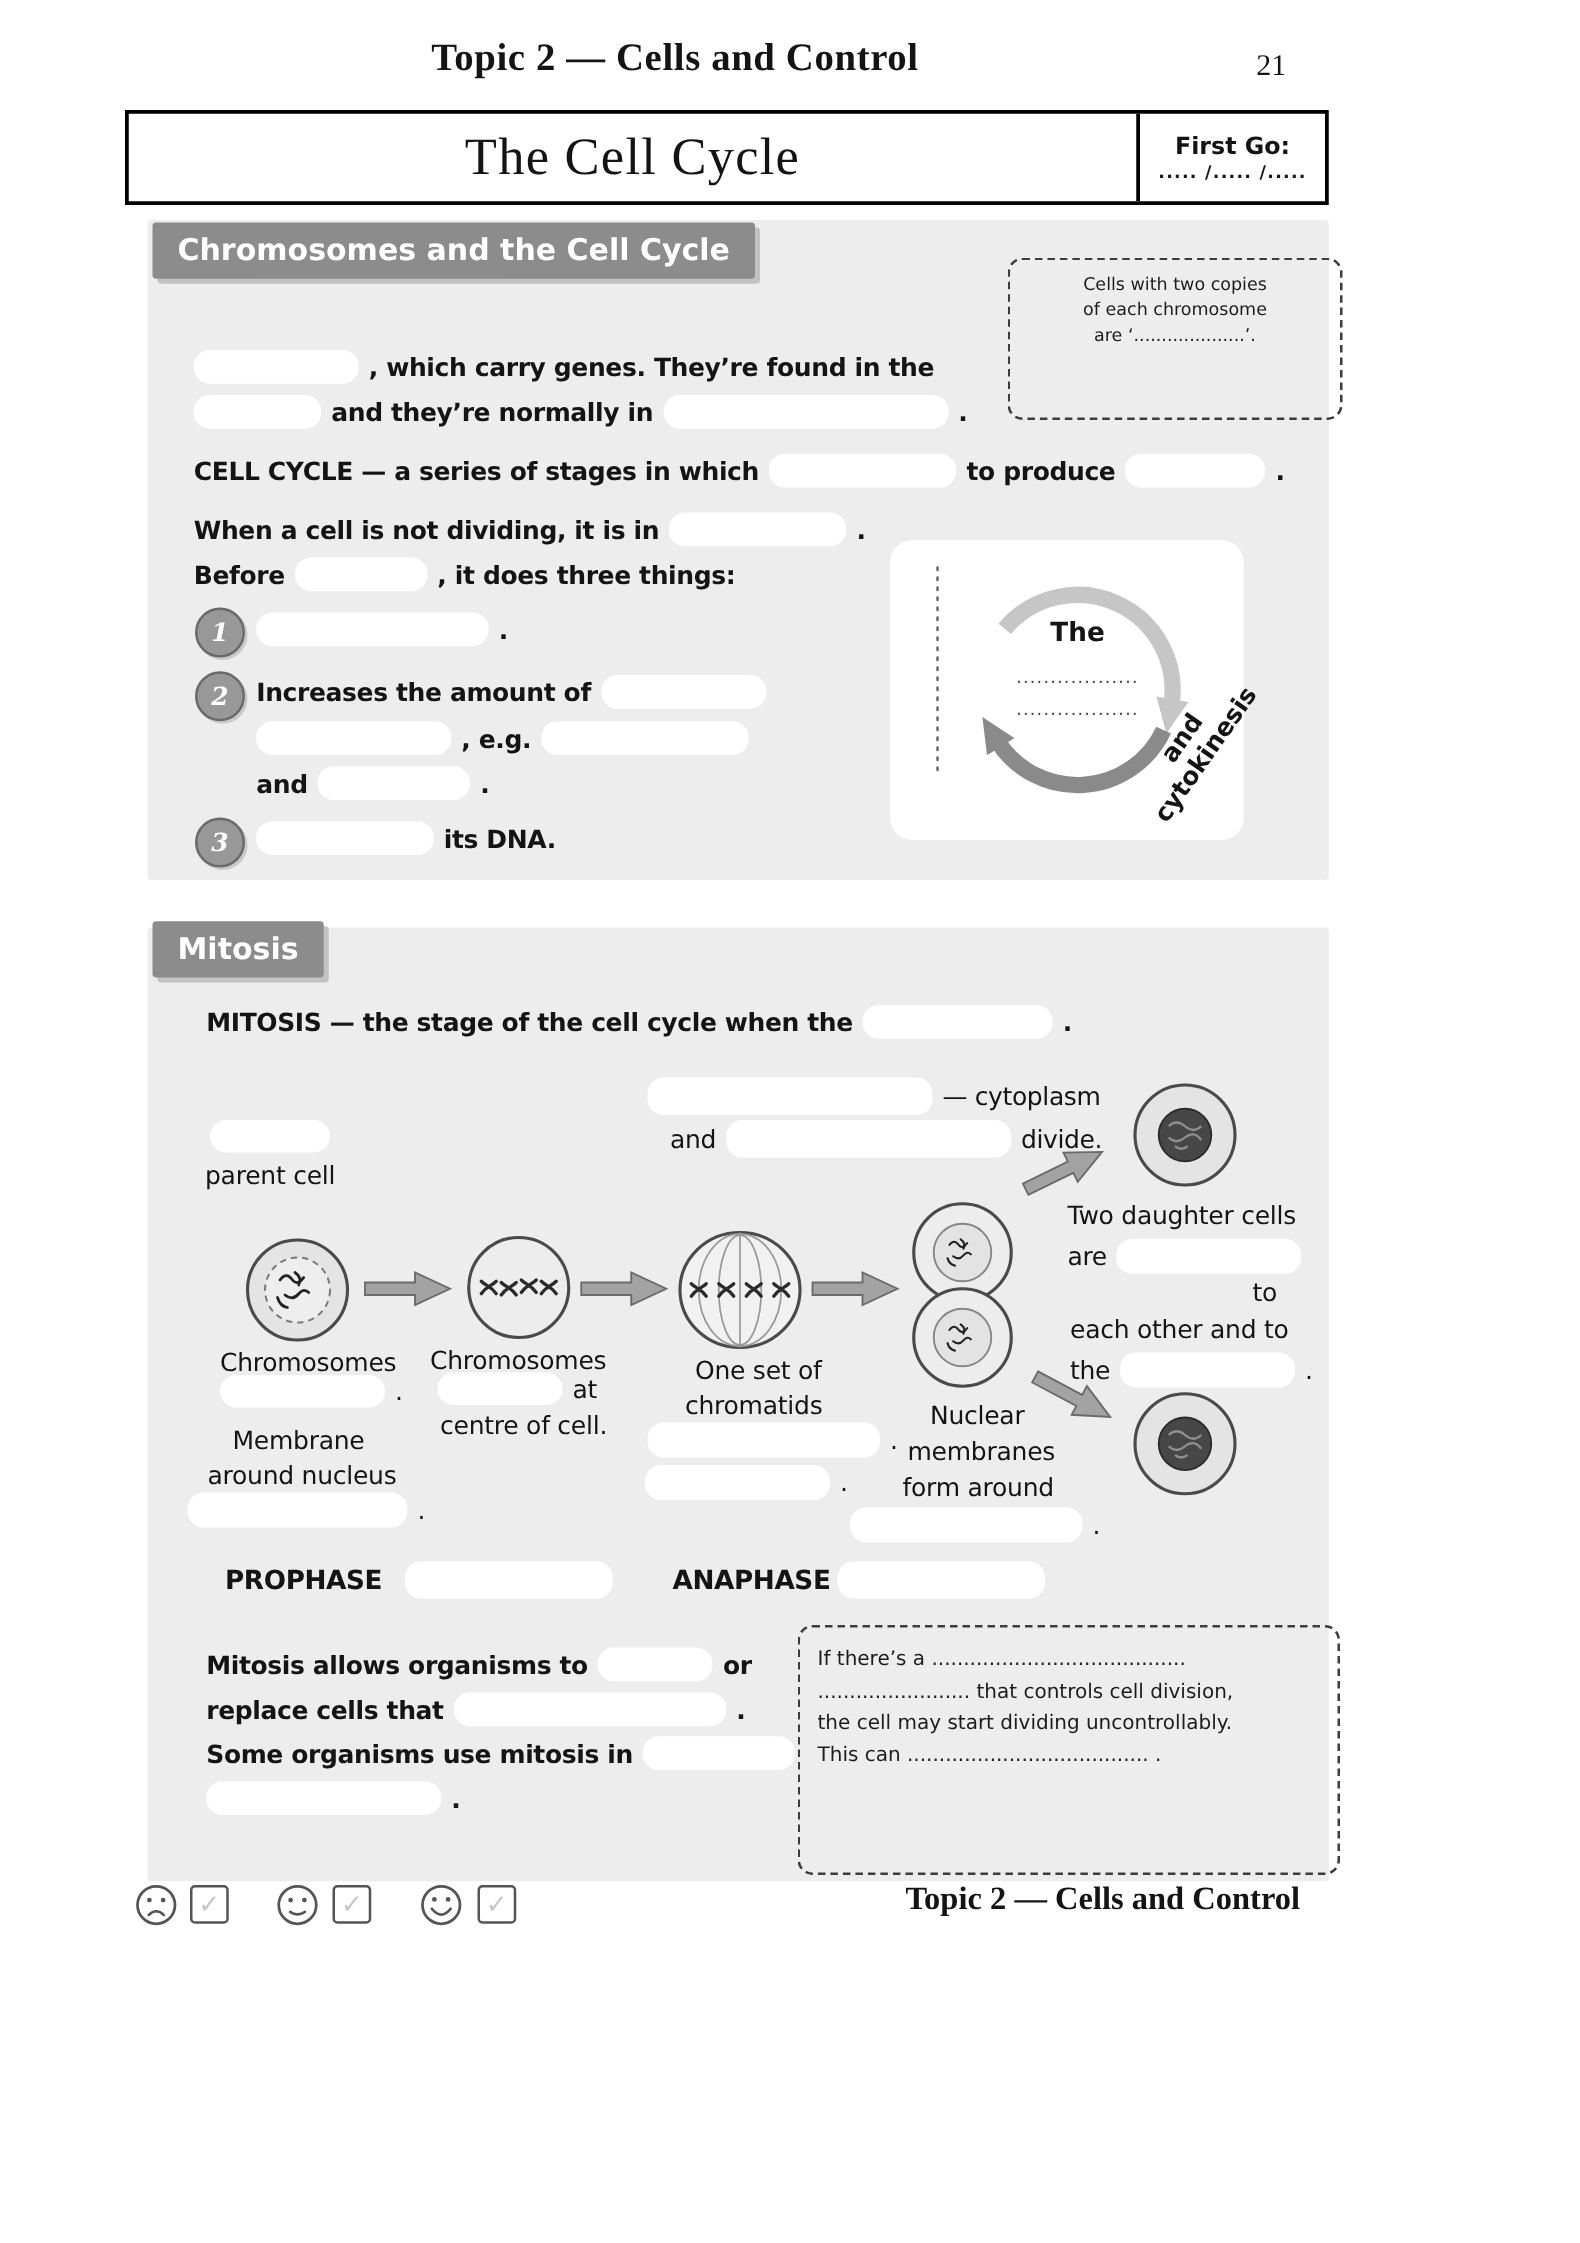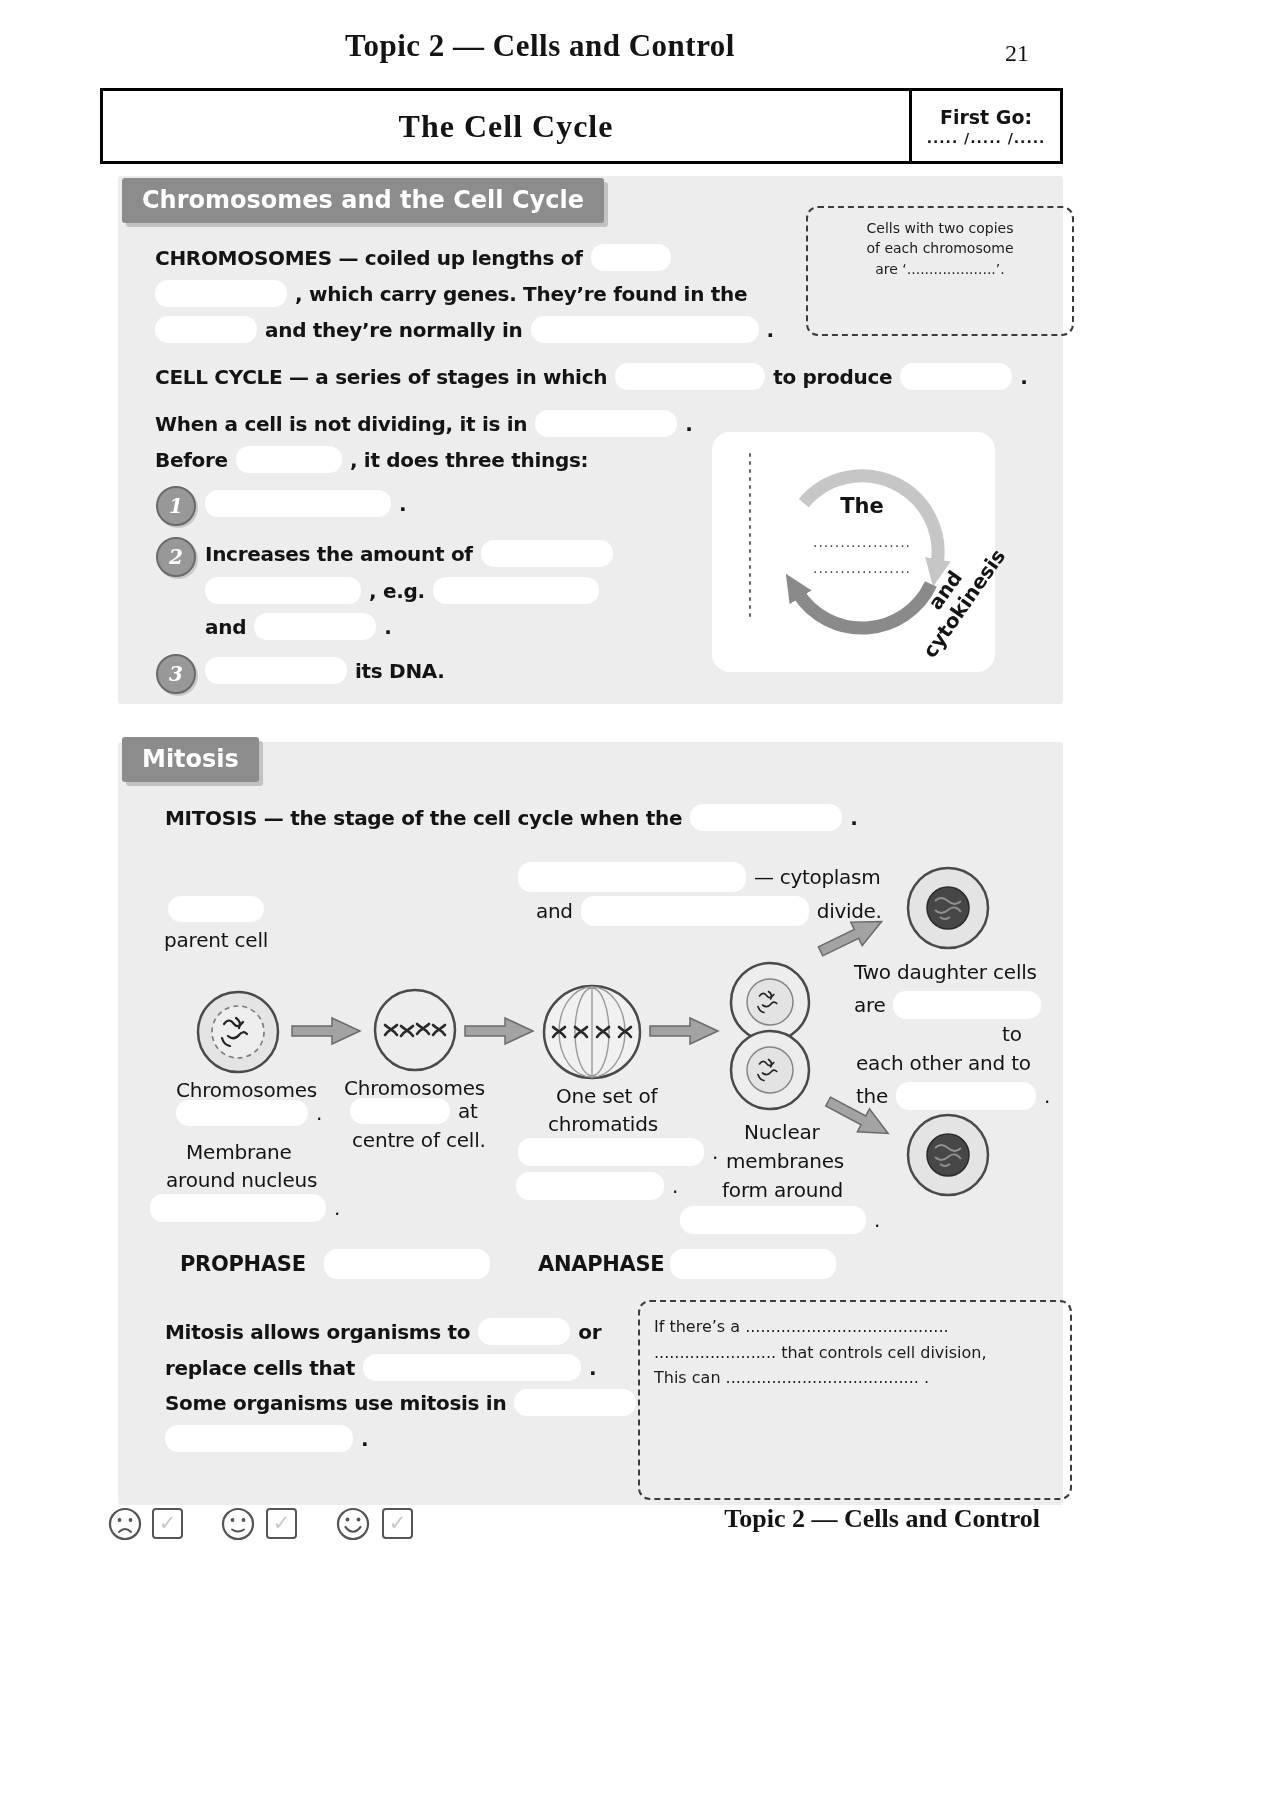--- a/index.html
+++ b/index.html
@@ -3,21 +3,21 @@
 <meta charset="utf-8">
 <style>
   html,body{margin:0;padding:0;background:#fff;}
   .page{position:relative;width:1264px;height:1794px;background:#ffffff;
         font-family:"DejaVu Sans","Liberation Sans",sans-serif;color:#141414;overflow:hidden;}
   .topic-header{position:absolute;left:100px;top:28px;width:880px;text-align:center;
         font-family:"Liberation Serif","DejaVu Serif",serif;font-weight:bold;font-size:31px;letter-spacing:.5px;}
   .page-number{position:absolute;left:1005px;top:40px;font-family:"Liberation Serif","DejaVu Serif",serif;font-size:24px;}
   .title-box{position:absolute;left:100px;top:88px;width:957px;height:70px;border:3px solid #000;display:flex;background:#fff;}
   .title-main{flex:1;display:flex;align-items:center;justify-content:center;
-        font-family:"Liberation Serif","DejaVu Serif",serif;font-weight:bold;font-size:32px;letter-spacing:1px;}
+        font-family:"Liberation Serif","DejaVu Serif",serif;font-weight:normal;font-size:42px;letter-spacing:1px;}
   .first-go{width:148px;border-left:3px solid #000;display:flex;flex-direction:column;align-items:center;justify-content:center;gap:2px;}
   .fg-label{font-weight:bold;font-size:19px;}
   .fg-dots{font-weight:bold;font-size:14px;letter-spacing:1px;}
   .panel{position:absolute;background:#ededed;border-radius:3px;}
   .badge{position:absolute;background:#8c8c8c;color:#fff;font-weight:bold;font-size:24px;
         padding:8px 20px 9px;border-radius:3px;box-shadow:4px 4px 0 #c2c2c2;}
   .line{position:absolute;display:flex;align-items:center;gap:8px;font-size:20px;letter-spacing:-0.3px;white-space:nowrap;}
   .b{font-weight:bold;}
   .blank{display:inline-block;background:#fff;border-radius:13px;height:27px;flex:0 0 auto;}
   .note{position:absolute;border:2px dashed #3c3c3c;border-radius:12px;font-size:14px;line-height:1.45;color:#1c1c1c;}
@@ -57,24 +57,20 @@
 
   <div class="panel" style="left:118px;top:176px;width:945px;height:528px"></div>
   <div class="badge" style="left:122px;top:178px">Chromosomes and the Cell Cycle</div>
 
   <div class="note" style="left:806px;top:206px;width:252px;height:106px;text-align:center;padding:10px 6px">
     <div>Cells with two copies</div>
     <div>of each chromosome</div>
     <div>are ‘....................’.</div>
   </div>
 
-  <div class="line b" style="left:155px;top:244px">
-    <span>CHROMOSOMES — coiled up lengths of</span>
-    <span class="blank" style="width:80px"></span>
-  </div>
   <div class="line b" style="left:155px;top:280px">
     <span class="blank" style="width:132px"></span>
     <span>, which carry genes.  They’re found in the</span>
   </div>
   <div class="line b" style="left:155px;top:316px">
     <span class="blank" style="width:102px"></span>
     <span>and they’re normally in</span>
     <span class="blank" style="width:228px"></span>
     <span>.</span>
   </div>
@@ -324,20 +320,21 @@
     <span class="blank" style="width:122px"></span>
   </div>
   <div class="line b" style="left:165px;top:1425px">
     <span class="blank" style="width:188px"></span>
     <span>.</span>
   </div>
 
   <div class="note note2" style="left:638px;top:1300px;width:402px;height:172px;padding:12px 14px">
     <div>If there’s a ........................................</div>
     <div>........................ that controls cell division,</div>
+    <div>the cell may start dividing uncontrollably.</div>
     <div style="text-align:left">This can ...................................... .</div>
   </div>
 
   <svg class="face" style="left:107px;top:1506px" viewBox="-18 -18 36 36">
     <circle r="15" fill="none" stroke="#555" stroke-width="2.2"></circle>
     <circle cx="-5.5" cy="-4" r="1.9" fill="#555"></circle>
       <circle cx="5.5" cy="-4" r="1.9" fill="#555"></circle>
     <path d="M-6,8 Q0,2 6,8" fill="none" stroke="#555" stroke-width="2" stroke-linecap="round"></path>
   </svg>
   <div class="checkbox" style="left:152px;top:1508px">

